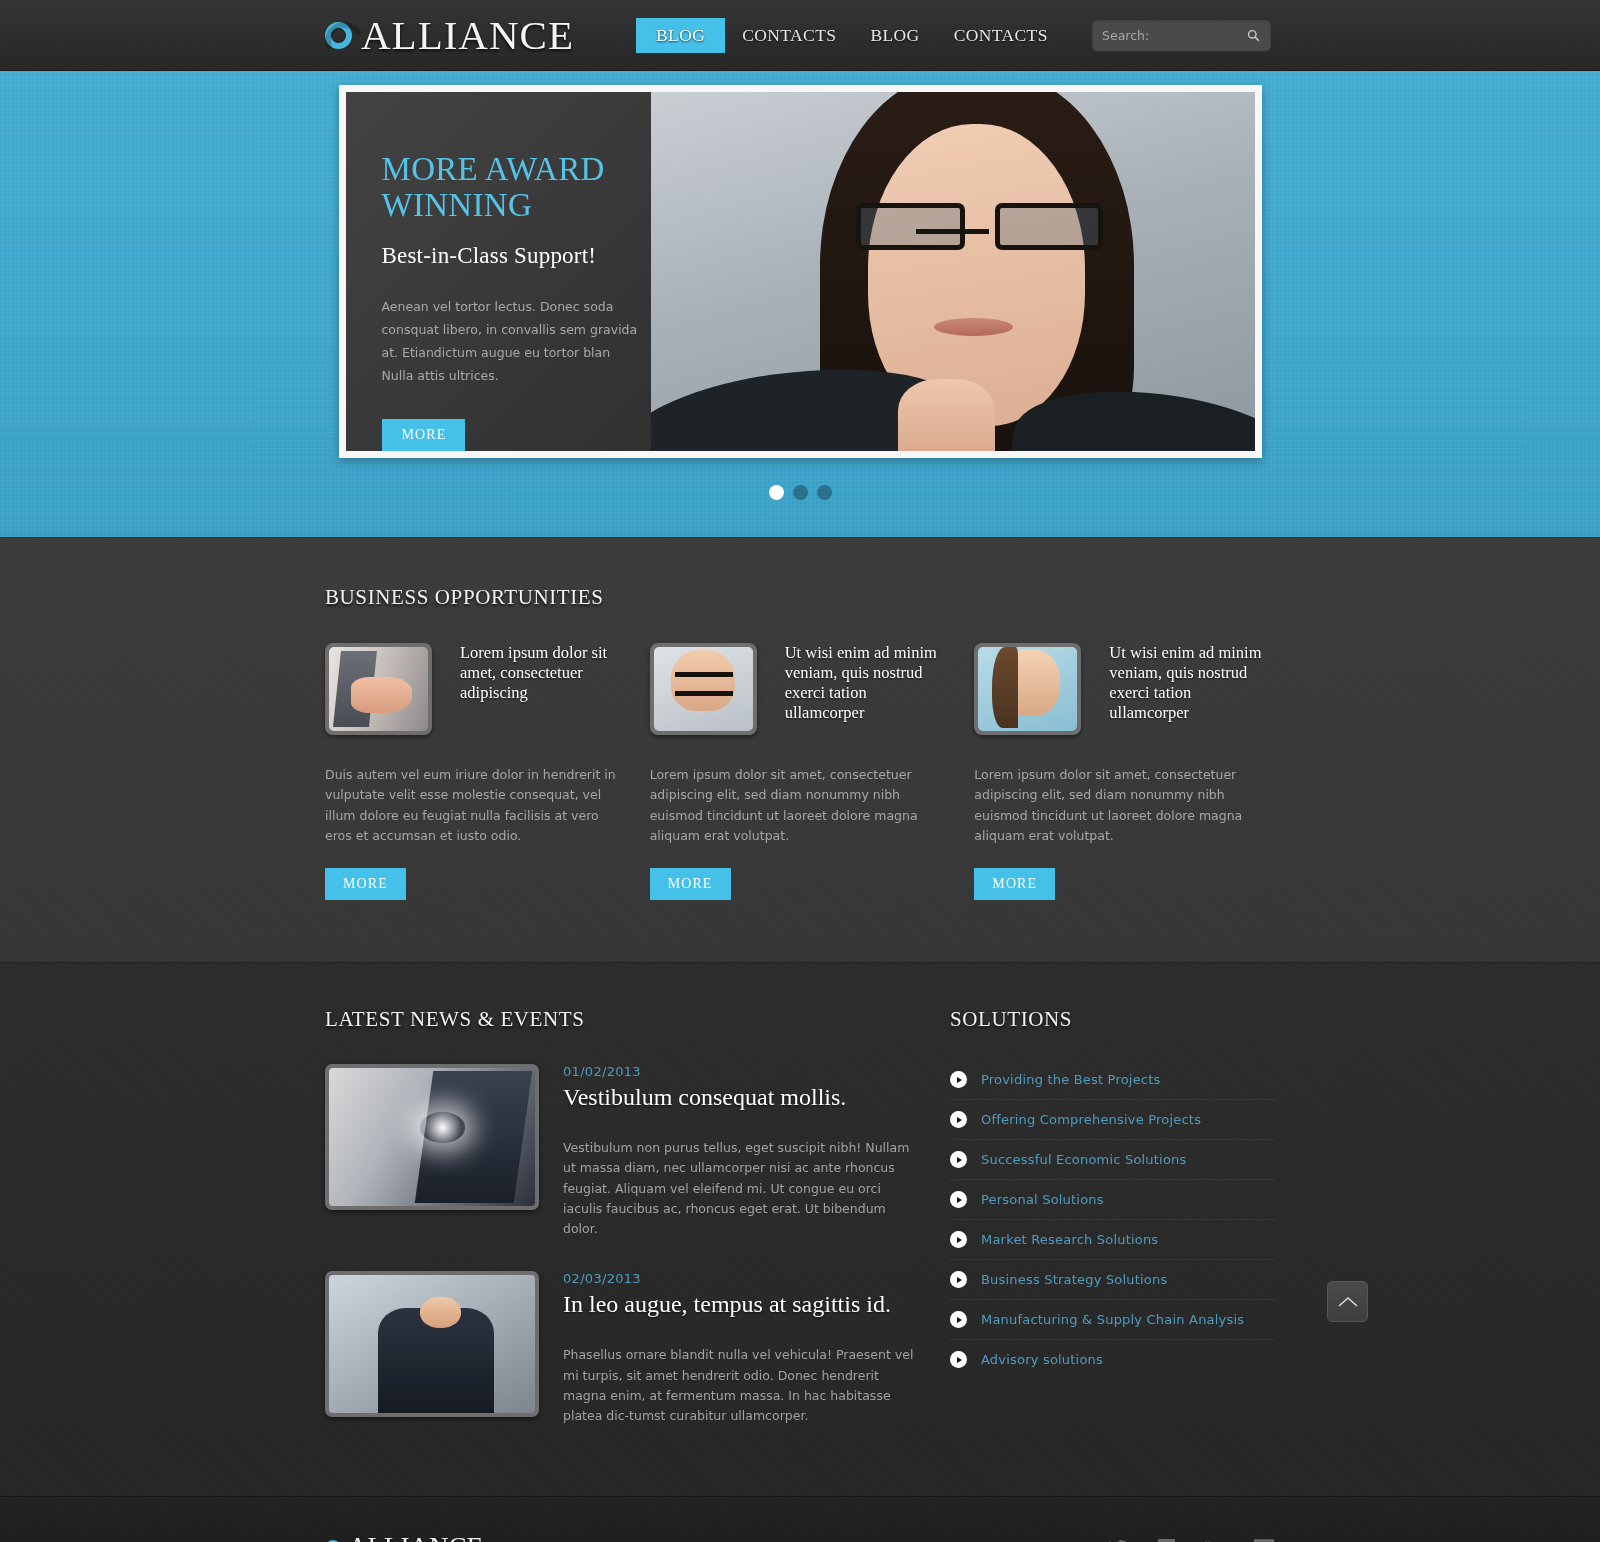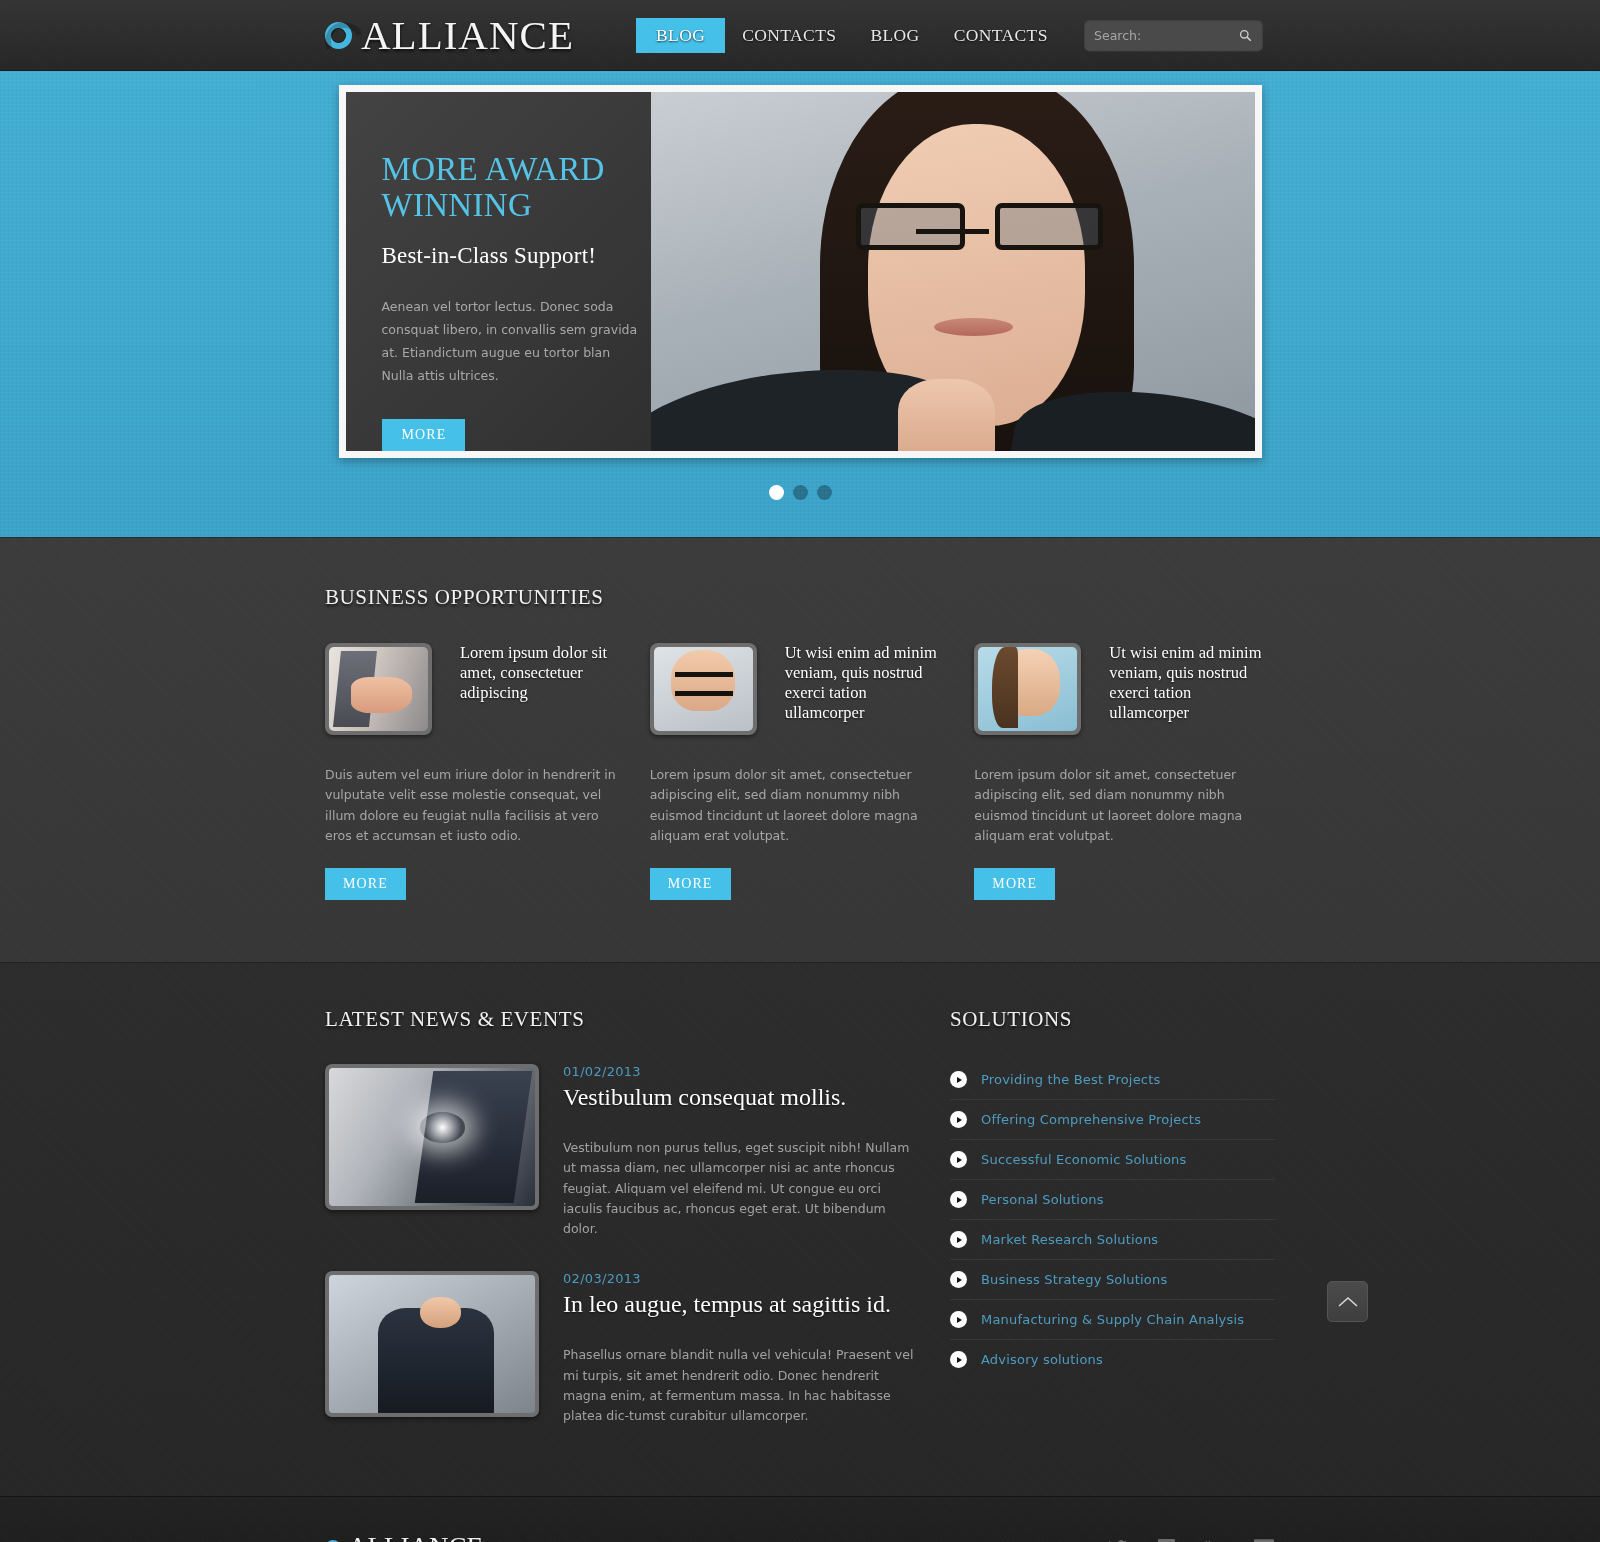--- a/index.html
+++ b/index.html
@@ -47,21 +47,21 @@
   .nav { display: flex; align-items: center; margin-left: 62px; gap: 0; }
   .nav a {
     font-family: "Liberation Serif", serif;
     font-size: 17.5px; color: #e8e8e8; text-decoration: none;
     letter-spacing: .4px; padding: 8px 17px; line-height: 1;
     text-shadow: 0 1px 2px rgba(0,0,0,.8);
   }
   .nav a.active { background: #45c0e8; color: #fff; padding: 9px 20px; }
 
   .search-box {
-    position: absolute; right: 12px; top: 19px;
+    position: absolute; right: 4px; top: 19px;
     width: 179px; height: 32px;
     background: #4a4a4a;
     border-radius: 5px;
     box-shadow: inset 0 1px 2px rgba(0,0,0,.5), 0 1px 0 rgba(255,255,255,.04);
     display: flex; align-items: center;
   }
   .search-box input {
     background: transparent; border: 0; outline: none;
     color: #b5b5b5; font-size: 12.5px; padding: 0 10px; width: 148px;
     font-family: "DejaVu Sans", sans-serif;

